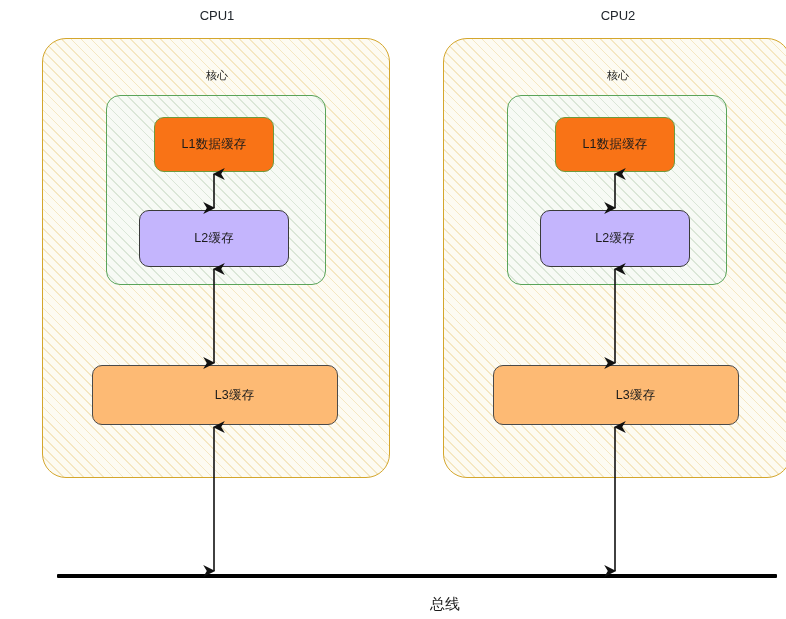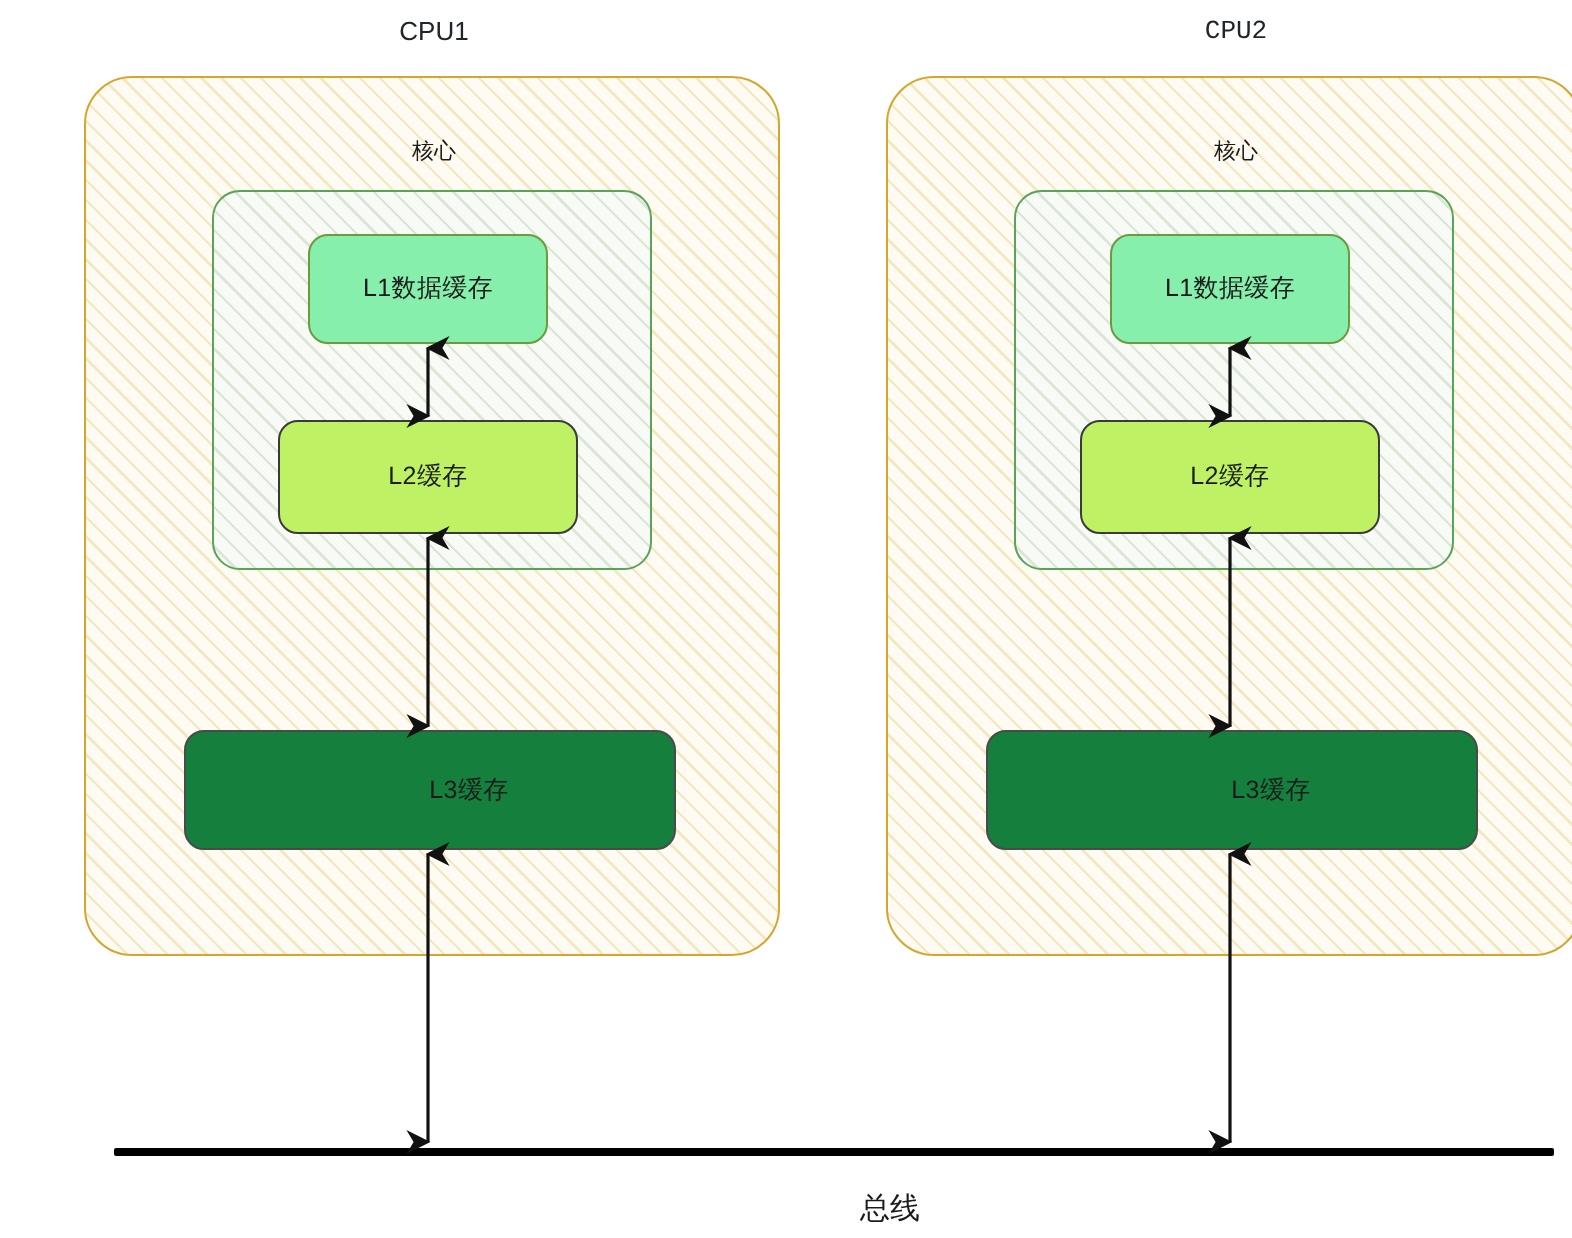--- a/index.html
+++ b/index.html
@@ -55,29 +55,29 @@
     box-sizing: border-box;
     display: flex;
     align-items: center;
     justify-content: center;
     font-size: 12.5px;
     color: #1b1b1b;
     letter-spacing: 0.2px;
     border-radius: 10px;
   }
   .node-l1 {
-    background: #86efac;
+    background: #f97316;
     border: 1.3px solid #6d9a3c;
   }
   .node-l2 {
-    background: #bef264;
+    background: #c4b5fd;
     border: 1.3px solid #3a3a3a;
   }
   .node-l3 {
-    background: #15803d;
+    background: #fdba74;
     border: 1.3px solid #4a4a4a;
     padding-left: 39px;
   }
 
   
   .label {
     position: absolute;
     font-size: 12.5px;
     color: #1b1b1b;
     text-align: center;
@@ -150,21 +150,21 @@
   </div>
 
   <div class="node node-l2" style="left:115px; top:210px; width:150px; height:57px;">
     <span>L2缓存</span>
   </div>
 
   <div class="node node-l3" style="left:68px; top:365px; width:246px; height:60px;">
     <span>L3缓存</span>
   </div>
 
-  <div class="label label-cpu-title" style="left:551px; top:8px; width:86px;font-family:Liberation Mono, monospace;">CPU2</div>
+  <div class="label label-cpu-title" style="left:551px; top:8px; width:86px;">CPU2</div>
 
   <div class="cpu-package" style="left:419px; top:38px; width:348px; height:440px;"></div>
 
   <div class="label label-core" style="left:551px; top:68px; width:86px;">核心</div>
 
   <div class="core-box" style="left:483px; top:95px; width:220px; height:190px;"></div>
 
   <div class="node node-l1" style="left:531px; top:117px; width:120px; height:55px;">
     <span>L1数据缓存</span>
   </div>

